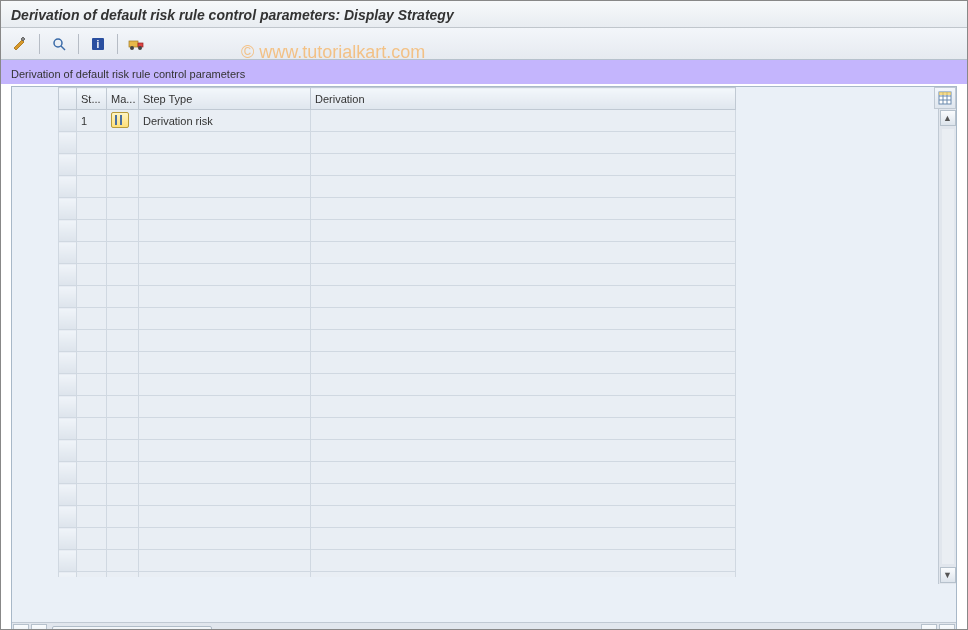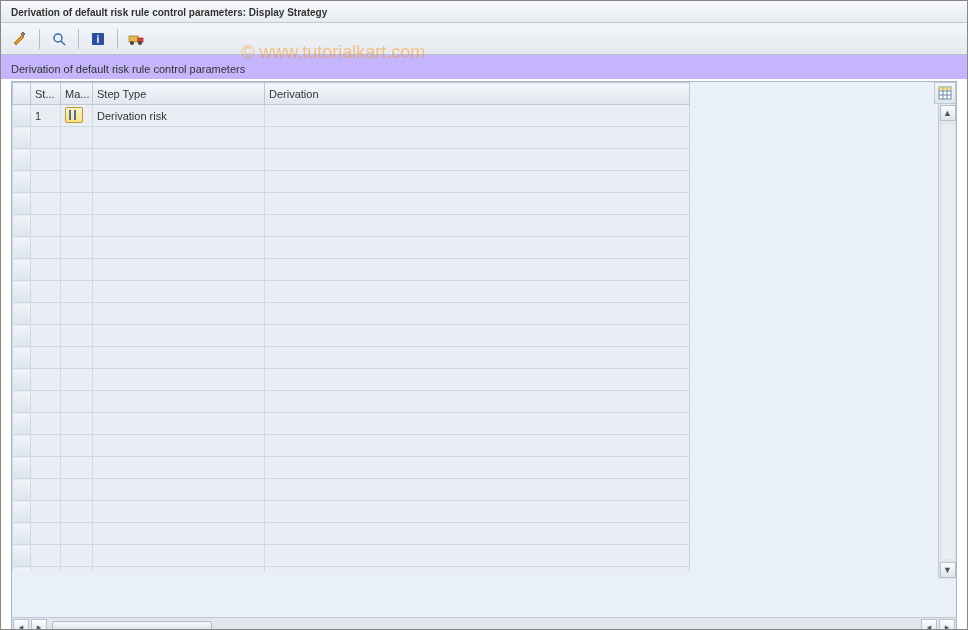--- a/index.html
+++ b/index.html
@@ -10,21 +10,22 @@
       width: 968px;
       height: 630px;
       overflow: hidden;
       border: 1px solid #888;
       position: relative;
     }
     .title-bar {
       background: linear-gradient(#f7f9fb, #e8ecf1);
       padding: 6px 10px 4px 10px;
       font-weight: bold;
-      font-size: 10px;
+      font-style: italic;
+      font-size: 14px;
       color: #333;
       border-bottom: 1px solid #c0c6cc;
     }
     .toolbar {
       background: linear-gradient(#f3f6fa, #e6eaf0);
       border-bottom: 1px solid #b6c1cc;
       padding: 4px 8px;
       display: flex;
       gap: 8px;
       align-items: center;
@@ -71,20 +72,21 @@
       background: linear-gradient(#f0f5fa,#dde5ee);
       border-bottom: 1px solid #b6c1cc;
       padding: 4px 6px;
       font-size: 11px;
       color: #444;
     }
     .grid-wrap {
       display: flex;
       height: 515px;
       position: relative;
+      padding-left: 46px;
     }
     .grid {
       border-collapse: collapse;
       table-layout: fixed;
       width: 650px;
       background: #eef3f8;
     }
     .grid th {
       background: linear-gradient(#f3f7fb,#dfe6ee);
       border: 1px solid #c0c9d3;

